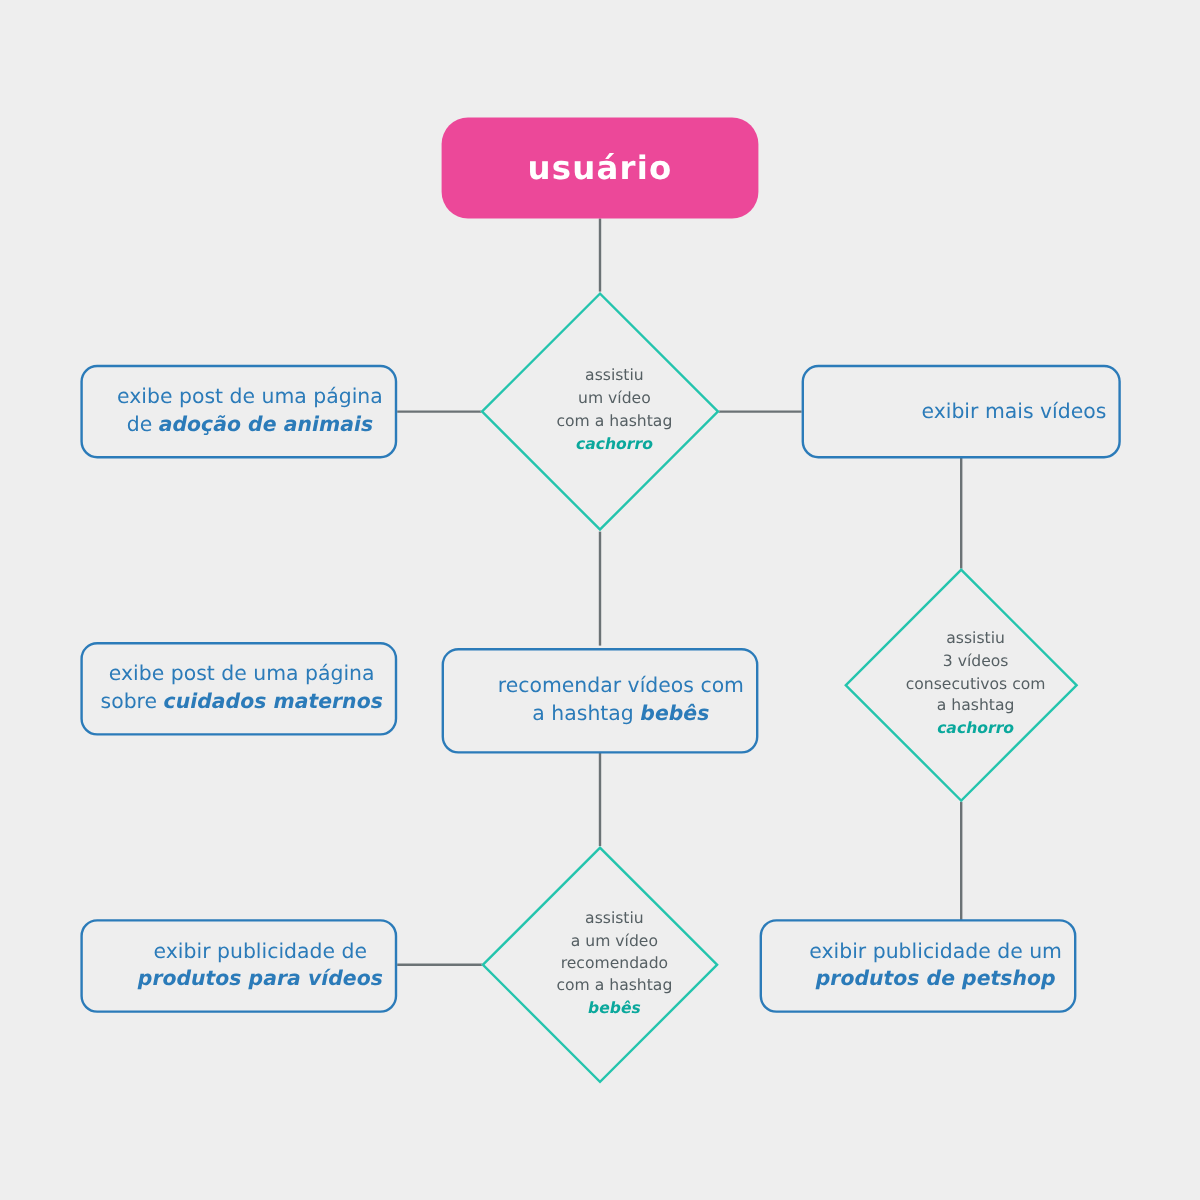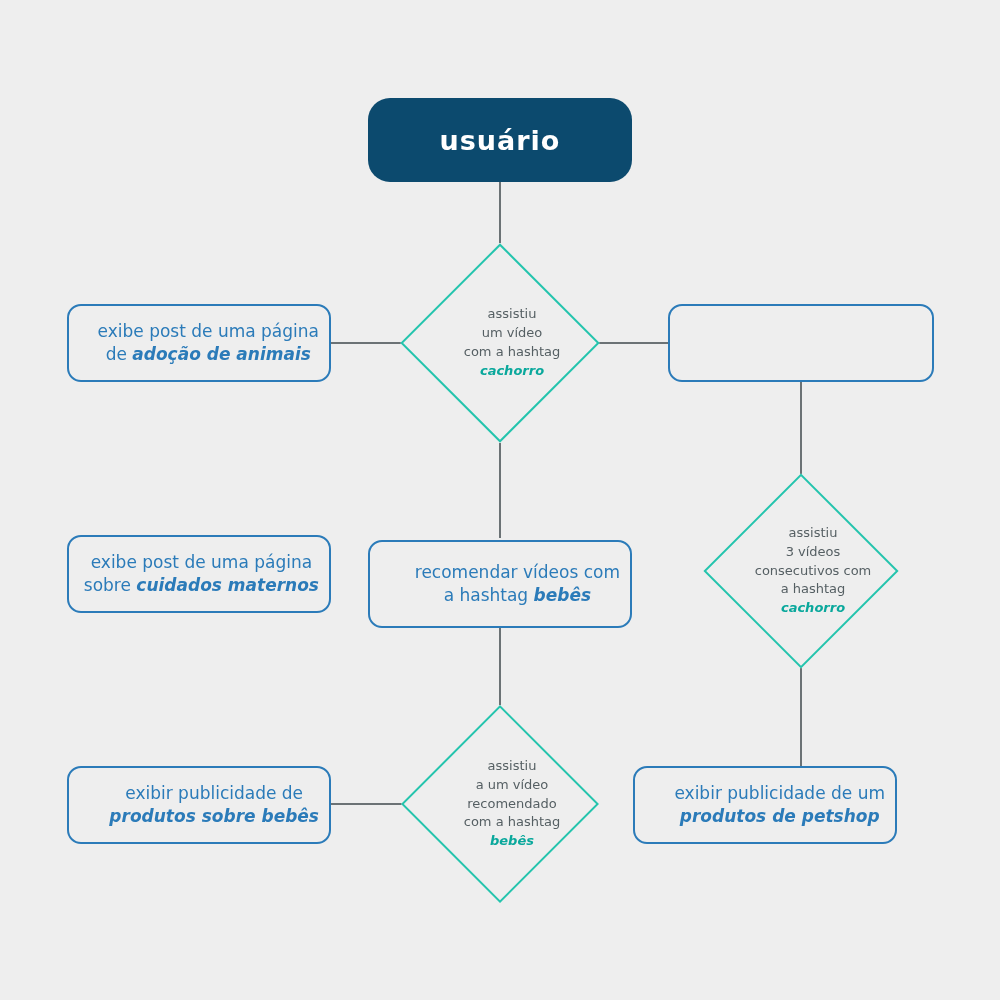--- a/index.html
+++ b/index.html
@@ -27,21 +27,21 @@
     pointer-events: none;
   }
 
   
   .root-node {
     position: absolute;
     left: 368px;
     top: 98px;
     width: 264px;
     height: 84px;
-    background: #0c4a6e;
+    background: #ec4899;
     border-radius: 22px;
     display: flex;
     align-items: center;
     justify-content: center;
     box-sizing: border-box;
   }
   .root-node .label {
     color: #ffffff;
     font-size: 27px;
     font-weight: bold;
@@ -180,20 +180,21 @@
     <div class="txt">
       <div>exibe post de uma página</div>
       <div>
         <span>de </span><b>adoção de animais</b>
       </div>
     </div>
   </div>
 
   <div class="box" style="left:668px; top:304px; width:266px; height:78px;">
     <div class="txt">
+      <div>exibir mais vídeos</div>
     </div>
   </div>
 
   <div class="box" style="left:67px; top:535px; width:264px; height:78px;">
     <div class="txt">
       <div>exibe post de uma página</div>
       <div>
         <span>sobre </span><b>cuidados maternos</b>
       </div>
     </div>
@@ -205,21 +206,21 @@
       <div>
         <span>a hashtag </span><b>bebês</b>
       </div>
     </div>
   </div>
 
   <div class="box" style="left:67px; top:766px; width:264px; height:78px;">
     <div class="txt">
       <div>exibir publicidade de</div>
       <div>
-        <b>produtos sobre bebês</b>
+        <b>produtos para vídeos</b>
       </div>
     </div>
   </div>
 
   <div class="box" style="left:633px; top:766px; width:264px; height:78px;">
     <div class="txt">
       <div>exibir publicidade de um</div>
       <div>
         <b>produtos de petshop</b>
       </div>

